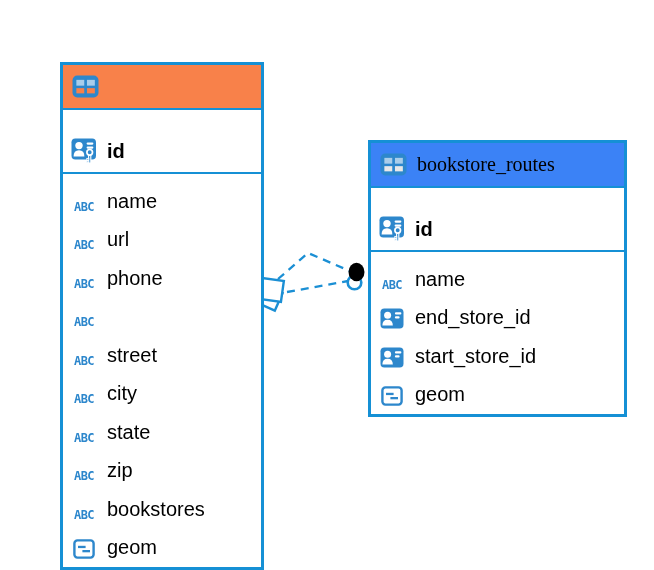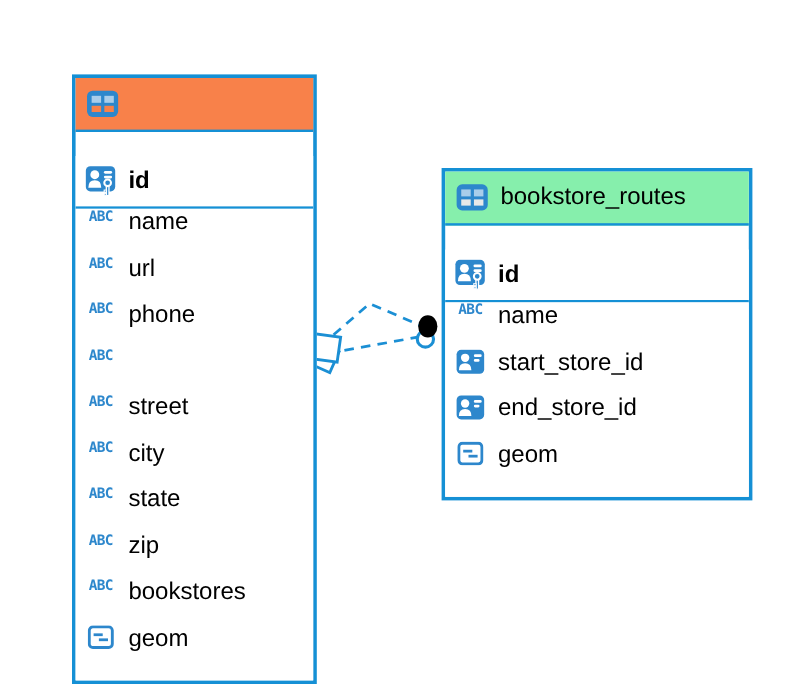--- a/index.html
+++ b/index.html
@@ -11,27 +11,27 @@
   .table-card{
     position:absolute;background:#fff;border:3.5px solid #1590D5;box-sizing:border-box;
   }
   .table-card.bookstores{left:60px;top:62px;width:204px;--cell-bg:#F8814A;}
   .table-card.routes{left:368px;top:140px;width:259px;--cell-bg:#E8E8E8;}
   .t-header{
     display:flex;align-items:center;gap:10px;padding:0 8px;height:43px;
     border-bottom:2px solid #1590D5;font-size:20px;
   }
   .table-card.bookstores .t-header{background:#F8814A;}
-  .table-card.routes .t-header{background:#86efac;}
+  .table-card.routes .t-header{background:#3b82f6;font-family:Liberation Serif, serif;}
   .pk-row{
     display:flex;align-items:center;gap:9px;padding:0 7px;height:42px;
     border-bottom:2px solid #1590D5;font-weight:700;font-size:20px;background:#fff;margin-top:20px;
   }
   .cols{padding:0 0 8px 0;background:#fff;}
-  .col-row{display:flex;align-items:flex-start;gap:9px;padding:0 7px;height:38.5px;font-size:20px;}
+  .col-row{display:flex;align-items:flex-end;gap:9px;padding:0 7px;height:38.5px;font-size:20px;}
   .icon-slot{width:28px;display:flex;justify-content:center;align-items:center;flex-shrink:0;}
   .icon-slot svg{display:block;overflow:visible;}
   .abc{
     font-family:"DejaVu Sans Mono",monospace;font-weight:700;font-size:12px;
     color:#2D87CC;letter-spacing:-0.5px;line-height:1;
   }
   .col-name,.t-title{white-space:nowrap;}
   .hidden-defs{position:absolute;width:0;height:0;overflow:hidden;}
 </style>
 </head>
@@ -175,29 +175,29 @@
       <div class="col-row">
         <span class="icon-slot abc">ABC</span>
         <span class="col-name">name</span>
       </div>
       <div class="col-row">
         <span class="icon-slot">
           <svg width="24" height="21">
               <use href="#sym-ref"></use>
             </svg>
         </span>
-        <span class="col-name">start_store_id</span>
+        <span class="col-name">end_store_id</span>
       </div>
       <div class="col-row">
         <span class="icon-slot">
           <svg width="24" height="21">
               <use href="#sym-ref"></use>
             </svg>
         </span>
-        <span class="col-name">end_store_id</span>
+        <span class="col-name">start_store_id</span>
       </div>
       <div class="col-row">
         <span class="icon-slot">
           <svg width="22" height="20">
               <use href="#sym-geom"></use>
             </svg>
         </span>
         <span class="col-name">geom</span>
       </div>
     </div>

